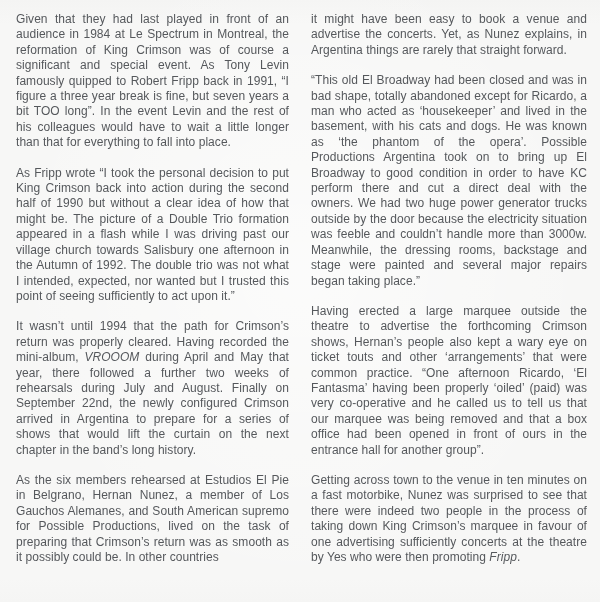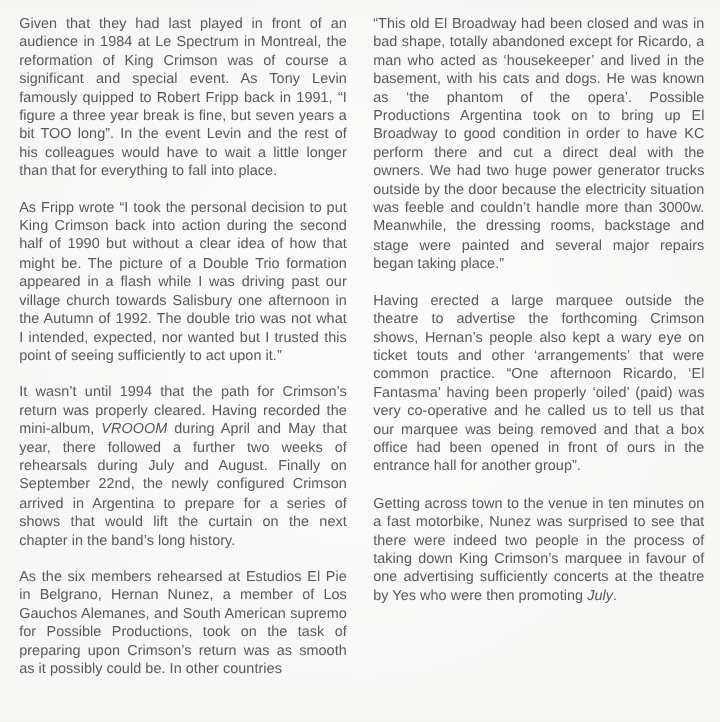--- a/index.html
+++ b/index.html
@@ -41,22 +41,23 @@
 </style>
 </head>
 <body>
 
 <div class="page">
 
   <div class="col col-left">
     <p class="para"><span>Given that they had last played in front of an audience in 1984 at Le Spectrum in Montreal, the reformation of King Crimson was of course a significant and special event. As Tony Levin famously quipped to Robert Fripp back in 1991, “I figure a three year break is fine, but seven years a bit TOO long”. In the event Levin and the rest of his colleagues would have to wait a little longer than that for everything to fall into place.</span></p>
     <p class="para"><span>As Fripp wrote “I took the personal decision to put King Crimson back into action during the second half of 1990 but without a clear idea of how that might be. The picture of a Double Trio formation appeared in a flash while I was driving past our village church towards Salisbury one afternoon in the Autumn of 1992. The double trio was not what I intended, expected, nor wanted but I trusted this point of seeing sufficiently to act upon it.”</span></p>
     <p class="para"><span>It wasn’t until 1994 that the path for Crimson’s return was properly cleared. Having recorded the mini-album, </span><span class="it">VROOOM</span><span> during April and May that year, there followed a further two weeks of rehearsals during July and August. Finally on September 22nd, the newly configured Crimson arrived in Argentina to prepare for a series of shows that would lift the curtain on the next chapter in the band’s long history.</span></p>
-    <p class="para"><span>As the six members rehearsed at Estudios El Pie in Belgrano, Hernan Nunez, a member of Los Gauchos Alemanes, and South American supremo for Possible Productions, took on the task of preparing upon Crimson’s return was as smooth as it possibly could be. In other countries</span></p>
+    <p class="para"><span>As the six members rehearsed at Estudios El Pie in Belgrano, Hernan Nunez, a member of Los Gauchos Alemanes, and South American supremo for Possible Productions, lived on the task of preparing that Crimson’s return was as smooth as it possibly could be. In other countries</span></p>
   </div>
 
   <div class="col col-right">
+    <p class="para"><span>it might have been easy to book a venue and advertise the concerts. Yet, as Nunez explains, in Argentina things are rarely that straight forward.</span></p>
     <p class="para"><span>“This old El Broadway had been closed and was in bad shape, totally abandoned except for Ricardo, a man who acted as ‘housekeeper’ and lived in the basement, with his cats and dogs. He was known as ‘the phantom of the opera’. Possible Productions Argentina took on to bring up El Broadway to good condition in order to have KC perform there and cut a direct deal with the owners. We had two huge power generator trucks outside by the door because the electricity situation was feeble and couldn’t handle more than 3000w. Meanwhile, the dressing rooms, backstage and stage were painted and several major repairs began taking place.”</span></p>
     <p class="para"><span>Having erected a large marquee outside the theatre to advertise the forthcoming Crimson shows, Hernan’s people also kept a wary eye on ticket touts and other ‘arrangements’ that were common practice. “One afternoon Ricardo, ‘El Fantasma’ having been properly ‘oiled’ (paid) was very co-operative and he called us to tell us that our marquee was being removed and that a box office had been opened in front of ours in the entrance hall for another group”.</span></p>
-    <p class="para"><span>Getting across town to the venue in ten minutes on a fast motorbike, Nunez was surprised to see that there were indeed two people in the process of taking down King Crimson’s marquee in favour of one advertising sufficiently concerts at the theatre by Yes who were then promoting </span><span class="it">July</span><span>.</span></p>
+    <p class="para"><span>Getting across town to the venue in ten minutes on a fast motorbike, Nunez was surprised to see that there were indeed two people in the process of taking down King Crimson’s marquee in favour of one advertising sufficiently concerts at the theatre by Yes who were then promoting </span><span class="it">Fripp</span><span>.</span></p>
   </div>
 
 </div>
 
 </body></html>

